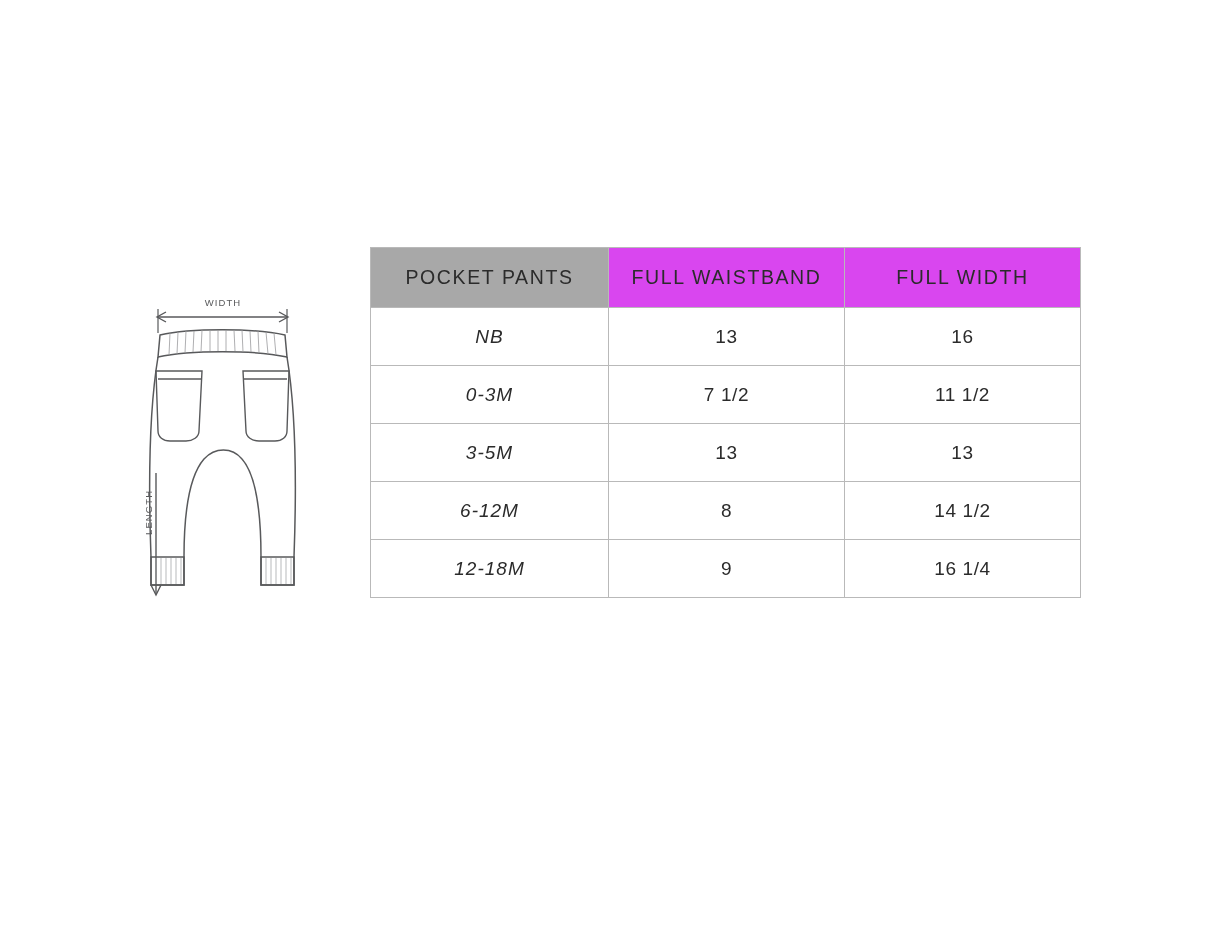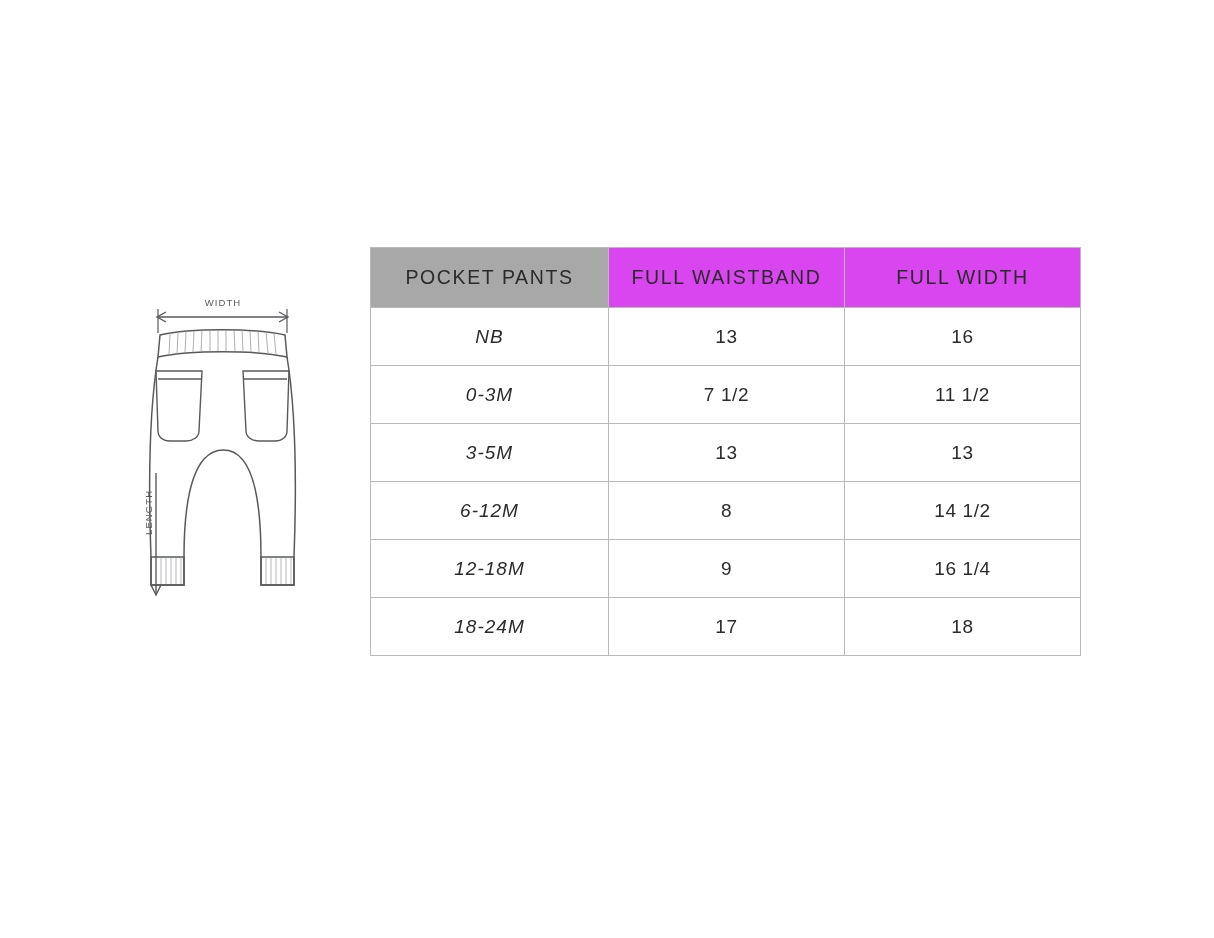--- a/index.html
+++ b/index.html
@@ -197,19 +197,14 @@
     <tr>
       <td class="size-name">6-12M</td>
       <td>8</td>
       <td>14 1/2</td>
     </tr>
     <tr>
       <td class="size-name">12-18M</td>
       <td>9</td>
       <td>16 1/4</td>
     </tr>
-    <tr>
-      <td class="size-name">18-24M</td>
-      <td>17</td>
-      <td>18</td>
-    </tr>
   </tbody>
 </table>
 
 </body></html>

